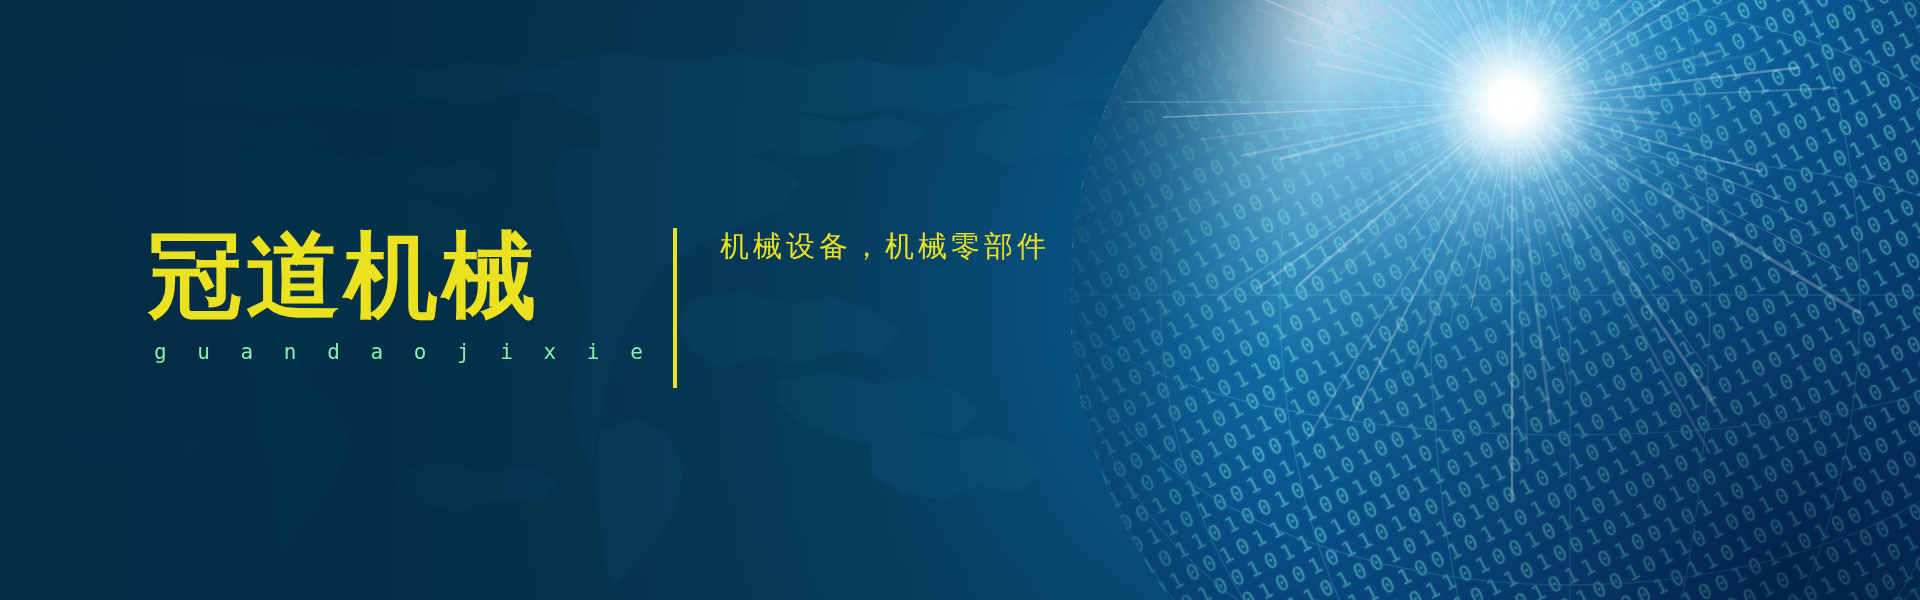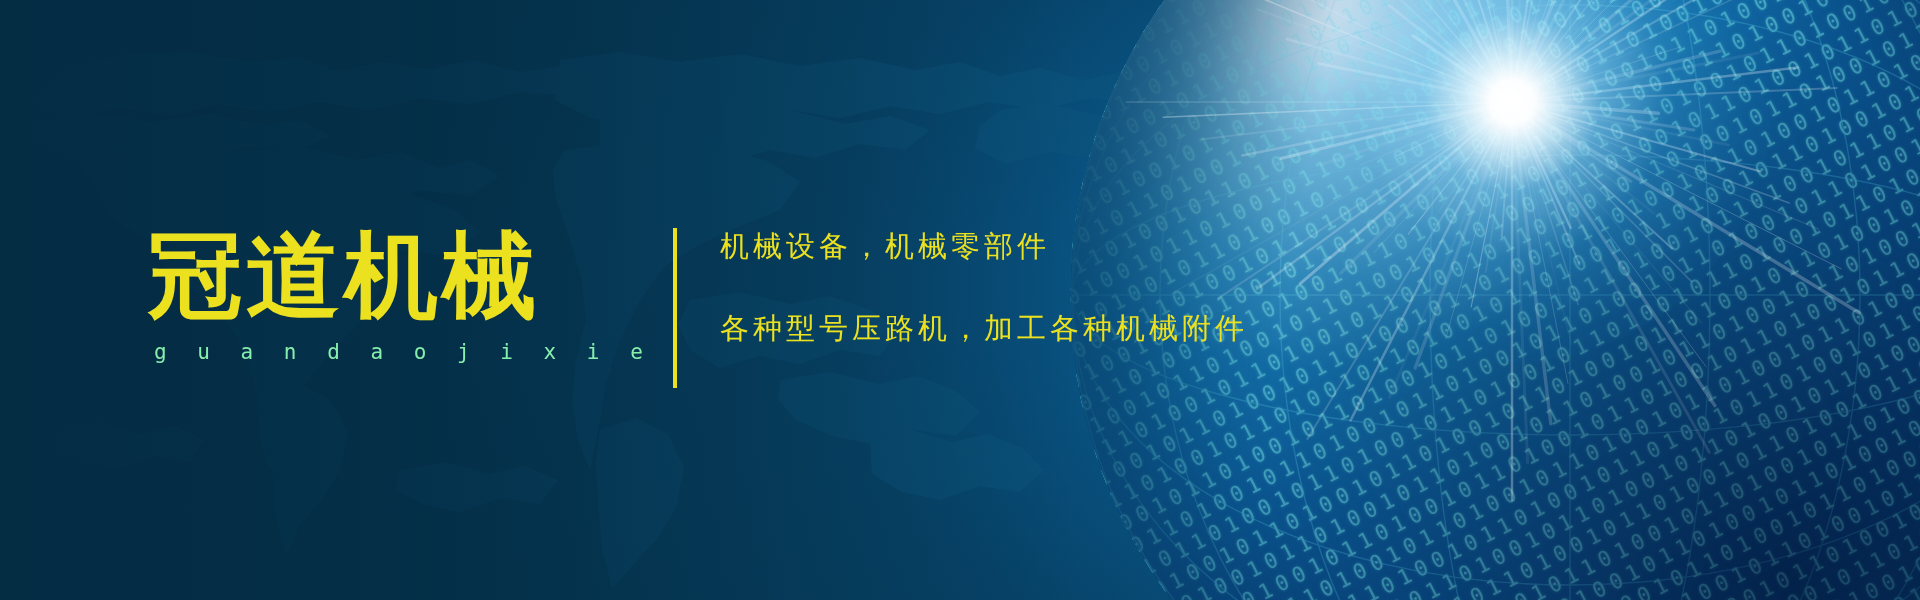--- a/index.html
+++ b/index.html
@@ -408,16 +408,15 @@
 
   <div class="brand-block">
     <div class="brand-cn">冠道机械</div>
     <div class="brand-py">g u a n   d a o   j i   x i e</div>
   </div>
 
   <div class="divider"></div>
 
   <div class="tagline-block">
     <div class="tagline first">机械设备，机械零部件</div>
-    <div class="tagline second">各种型号压路机，加工各种机械附件</div>
   </div>
 
 </div>
 
 </body></html>

